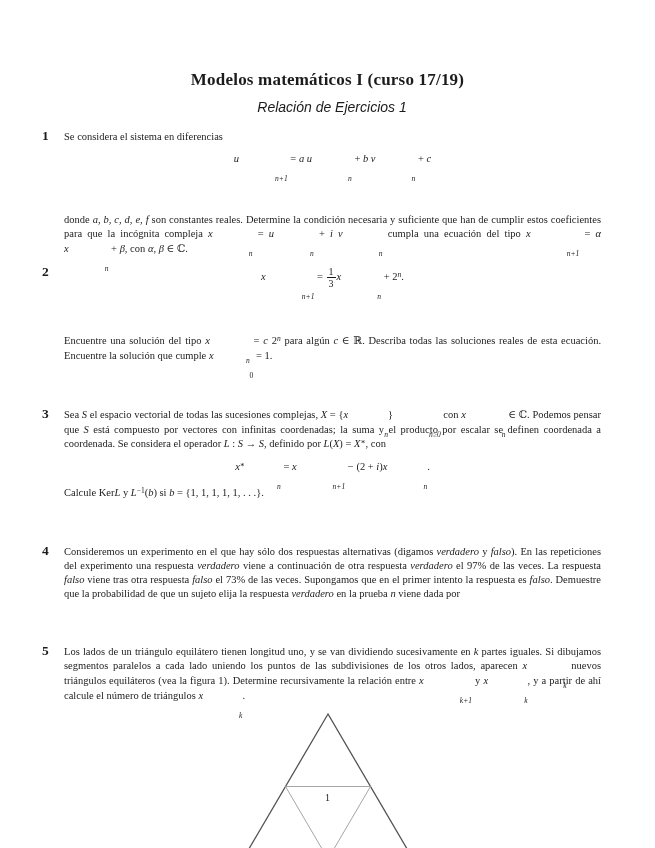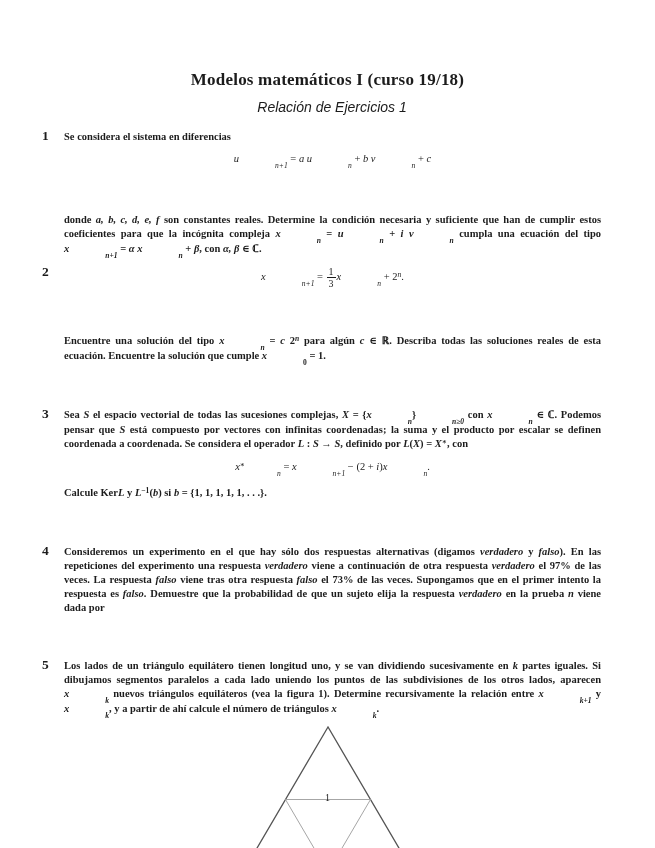--- a/index.html
+++ b/index.html
@@ -17,29 +17,29 @@
     margin-top:9px;font-size:14px;font-style:italic;
     font-family:"Liberation Sans","DejaVu Sans",sans-serif;
     padding-left:9px;
   }
   .content{margin:15px 54px 0 64px;}
   .exercise{position:relative;margin-bottom:9px;}
   .ex-num{
     position:absolute;left:-22px;top:-2px;
     font-weight:bold;font-size:13.5px;
   }
-  .para,.intro{margin:0;line-height:14px;font-weight:bold;}
+  .para,.intro{margin:0;line-height:14px;}
   .para{text-align:justify;margin-top:44px;}
   .display-eq{text-align:center;margin:6px 0;line-height:17px;}
   .eq-line{line-height:18px;}
   .eq-after{margin-top:10px;}
   
   .sg-i,.sg-mi{font-style:italic;}
   .sg-cal{font-style:italic;}
-  .sg-sub,.sg-subr{font-size:72%;position:relative;top:6px;padding-left:36px;}
+  .sg-sub,.sg-subr{font-size:72%;position:relative;top:19px;padding-left:36px;}
   .sg-sub{font-style:italic;}
   .sg-sup,.sg-supi{font-size:72%;position:relative;top:-3.5px;}
   .sg-supi{font-style:italic;}
   .sg-sup + .sg-sub{margin-left:-4px;}
   .frac{
     display:inline-block;text-align:center;vertical-align:-7px;
     margin:0 1px;line-height:normal;
   }
   .frac .fnum{display:block;font-size:10px;line-height:11px;padding:0 2px;border-bottom:1px solid #1c1c1c;}
   .frac .fden{display:block;font-size:10px;line-height:12px;}
@@ -51,21 +51,21 @@
     position:absolute;left:0;right:0;bottom:45px;
     text-align:center;font-size:10px;
   }
 </style>
 </head>
 <body>
 
 <div class="page">
 
   <header>
-    <h1 class="doc-title">Modelos matemáticos I (curso 19/18)</h1>
+    <h1 class="doc-title">Modelos matemáticos I (curso 17/19)</h1>
     <div class="doc-subtitle">Relación de Ejercicios 1</div>
   </header>
 
   <main class="content">
 
     <section class="exercise">
       <span class="ex-num">1</span>
       <p class="intro">Se considera el sistema en diferencias</p>
       <div class="display-eq">
         <div class="eq-line"><span class="sg-mi">u</span><span class="sg-sub">n+1</span><span> = </span><span class="sg-mi">a</span><span> </span><span class="sg-mi">u</span><span class="sg-sub">n</span><span> + </span><span class="sg-mi">b</span><span> </span><span class="sg-mi">v</span><span class="sg-sub">n</span><span> + </span><span class="sg-mi">c</span></div>

